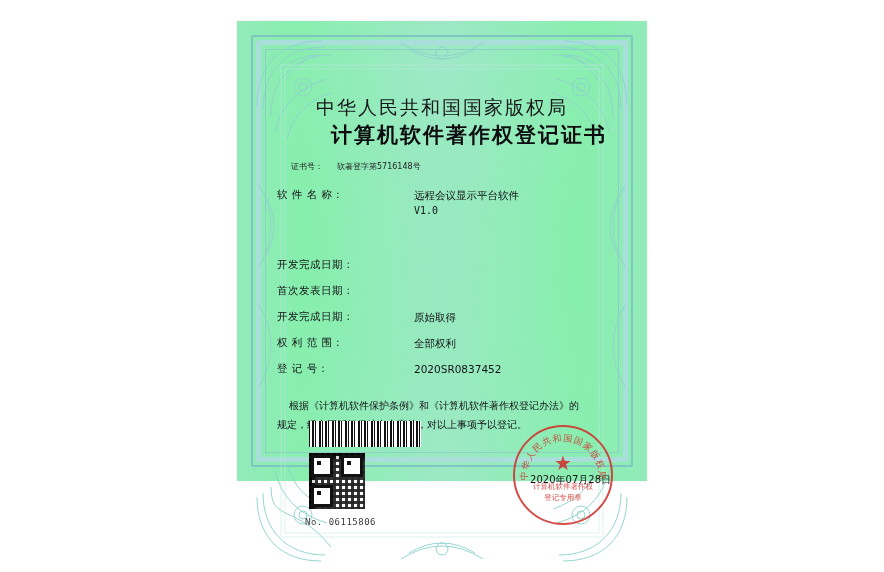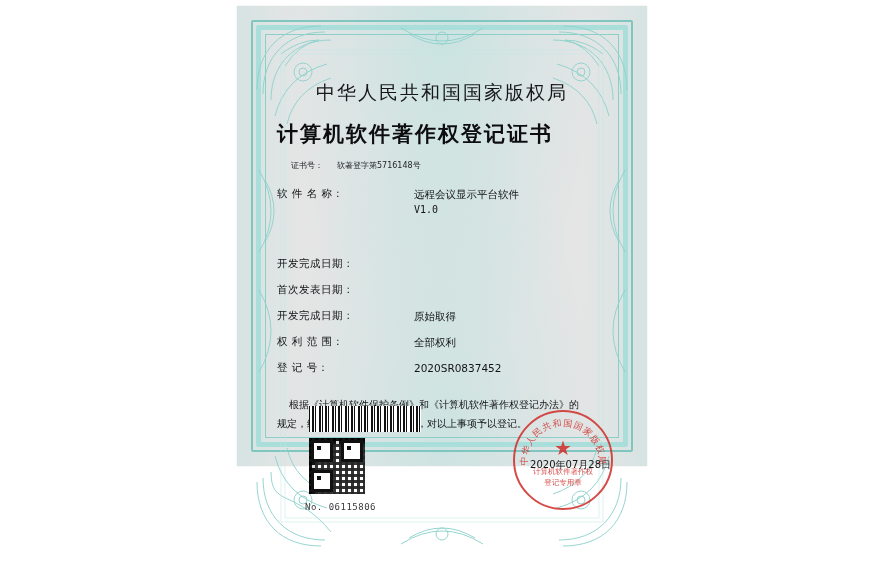--- a/index.html
+++ b/index.html
@@ -16,24 +16,24 @@
   .page {
     position: relative;
     width: 884px;
     height: 572px;
     background: #ffffff;
   }
   
   .certificate {
     position: absolute;
     left: 237px;
-    top: 6px;
+    top: 21px;
     width: 410px;
     height: 460px;
-    background: #e5e5e5;
+    background: #86efac;
     box-shadow: 0 0 2px rgba(0,0,0,0.10);
   }
   
   .cert-wash {
     position: absolute;
     left: 0; top: 0; right: 0; bottom: 0;
     background:
       radial-gradient(ellipse at 50% 8%, rgba(180,226,222,0.55) 0%, rgba(255,255,255,0) 55%),
       radial-gradient(ellipse at 50% 94%, rgba(180,226,222,0.50) 0%, rgba(255,255,255,0) 55%),
       linear-gradient(to right, rgba(178,224,220,0.30) 0%, rgba(255,255,255,0) 16%, rgba(255,255,255,0) 84%, rgba(178,224,220,0.30) 100%);
@@ -69,27 +69,26 @@
   }
   .authority {
     text-align: center;
     font-family: "DejaVu Sans", sans-serif;
     font-size: 19px;
     letter-spacing: 2px;
     color: #17171a;
     margin-top: 34px;
   }
   .doc-title {
-    text-align: left;
+    text-align: right;
     font-family: "DejaVu Serif", serif;
     font-weight: bold;
     font-size: 21px;
     letter-spacing: 2px;
     color: #0d0d10;
-    margin-top: 14px;
   }
   .cert-no-row {
     margin-top: 12px;
     text-align: left;
     font-size: 8px;
     color: #232326;
     font-family: "DejaVu Sans", sans-serif;
     padding-right: 6px;
   }
   .cert-no-row span { margin-left: 14px; }

